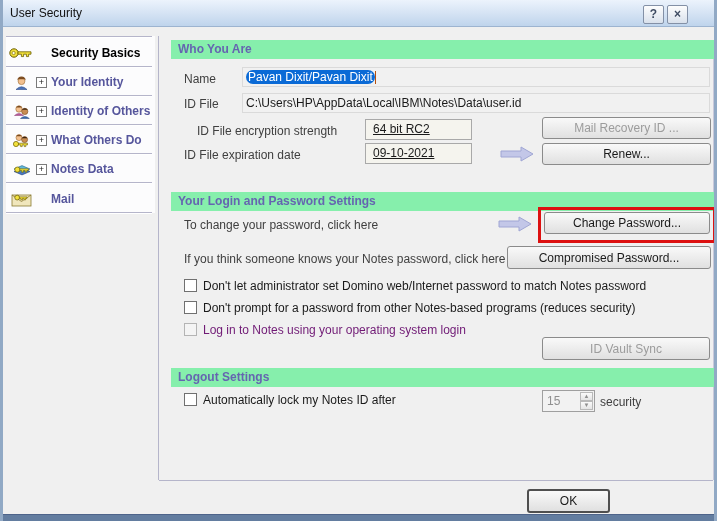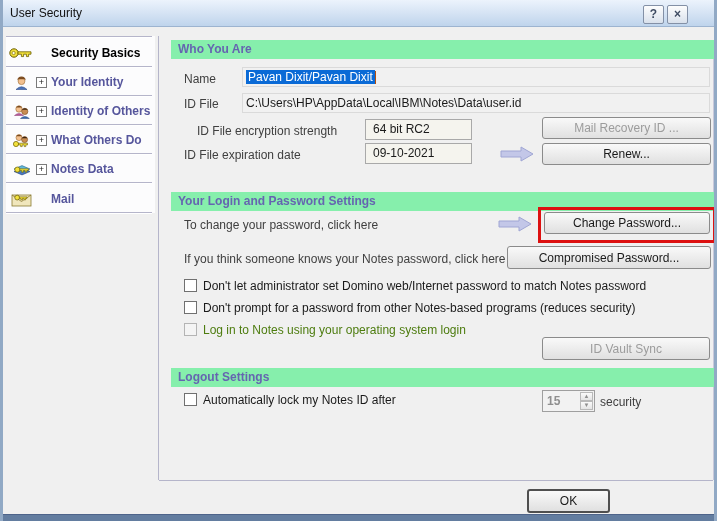--- a/index.html
+++ b/index.html
@@ -35,41 +35,41 @@
   .nav-vline { position:absolute; left:155px; top:36px; width:1px; height:444px; background:#b5b5ca; }
   .content-bottom-line { position:absolute; left:156px; top:480px; width:554px; height:1px; background:#b5b5ca; }
   .content-right-line { position:absolute; left:710px; top:40px; width:1px; height:440px; background:#c9c9da; }
 
   
   .sect { position:absolute; left:168px; width:577px; height:19px; background:#86efac;
           color:#6565b0; font-weight:bold; line-height:19px; padding-left:7px; }
 
   .lbl { position:absolute; color:#404040; white-space:nowrap; }
   .field { position:absolute; border:1px solid #dadada; background:#f1f1f1; line-height:18px; padding-left:3px; white-space:nowrap; overflow:hidden; }
-  .sel-text { background:#0a6ad6; color:#fff; padding:0 2px; }
+  .sel-text { background:#0a6ad6; color:#fff; padding:0 2px;border-radius:7px; }
   .caret { display:inline-block; width:1px; height:13px; background:#b5500f; vertical-align:middle; }
   .valbox { position:absolute; width:107px; height:21px; background:#f5f4ee; border:1px solid #a9a9a9;
-            line-height:19px; padding-left:7px; }
+            line-height:19px; padding-left:7px;text-decoration:underline; }
 
   .btn { position:absolute; background:linear-gradient(#f9f9f9,#e0e0e0); border:1px solid #8b8b8b;
          border-radius:3px; text-align:center; color:#1a1a1a; cursor:default; display:flex;
          align-items:center; justify-content:center; font-size:12px; }
   .btn.disabled { color:#9c9c9c; }
   .btn.default { border:2px solid #4f4f4f; }
 
   .red-annot { position:absolute; left:535px; top:207px; width:178px; height:36px; border:3px solid #dd1111; }
 
   .cb { position:absolute; width:13px; height:13px; background:#fff; border:1px solid #707070; }
   .cb.disabled { border-color:#b4b4b4; background:#f4f4f4; }
   .cb-label { position:absolute; white-space:nowrap; }
-  .cb-label.disabled { color:#4d7c0f; }
+  .cb-label.disabled { color:#701a75; }
 
   .spinner { position:absolute; left:539px; top:390px; width:53px; height:22px; border:1px solid #9f9f9f;
              background:#f2f2f2; }
-  .spin-val { position:absolute; left:4px; top:3px; color:#8f8f8f;font-weight:bold; }
+  .spin-val { position:absolute; left:4px; top:3px; color:#8f8f8f; }
   .spin-btns { position:absolute; right:1px; top:1px; width:13px; height:18px; }
   .spin-b { width:13px; height:9px; border:1px solid #b9b9b9; background:linear-gradient(#fafafa,#e4e4e4);
             font-size:6px; line-height:7px; text-align:center; color:#8f8f8f; }
 
   .arrow-svg { position:absolute; }
 </style>
 </head>
 <body>
 
 <div class="window">

